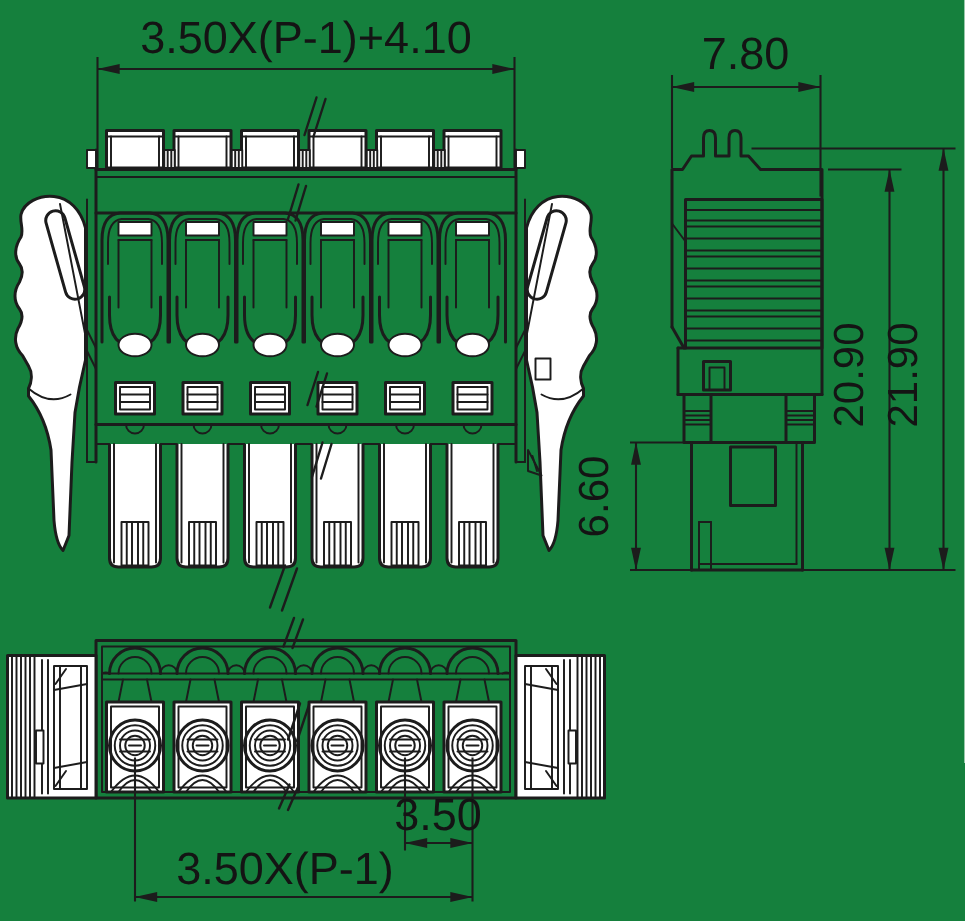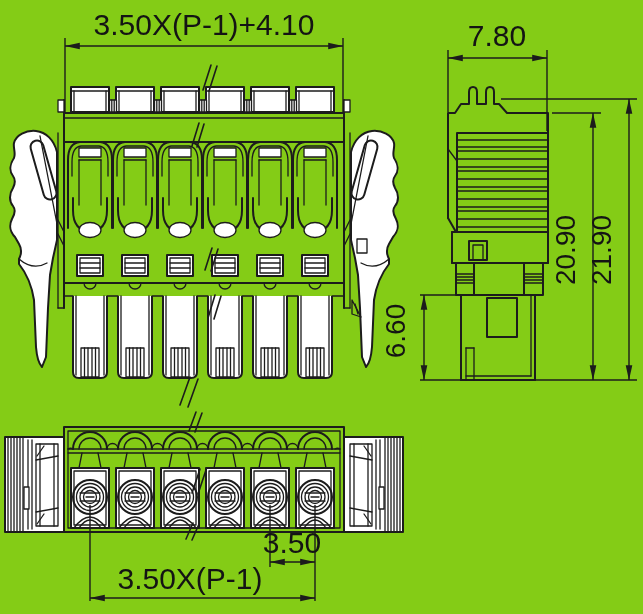--- a/index.html
+++ b/index.html
@@ -1,16 +1,16 @@
 <!DOCTYPE html>
 <html><head>
 <meta charset="utf-8">
 <style>
   html,body{margin:0;padding:0;background:#fff;}
-  .page{position:relative;width:643px;height:614px;background:#84cc16;overflow:hidden;
+  .page{position:relative;width:643px;height:614px;background:#15803d;overflow:hidden;
         font-family:"Liberation Sans",sans-serif;}
   svg{display:block;}
   .o  {stroke:#1c1c1c;stroke-width:2;fill:none;stroke-linejoin:round;stroke-linecap:round;}
   .ow {stroke:#1c1c1c;stroke-width:2;fill:#fff;stroke-linejoin:round;}
   .t  {stroke:#1c1c1c;stroke-width:1.3;fill:none;stroke-linejoin:round;stroke-linecap:round;}
   .tw {stroke:#1c1c1c;stroke-width:1.3;fill:#fff;stroke-linejoin:round;}
   .d  {stroke:#1c1c1c;stroke-width:1.4;fill:none;}
   .b  {stroke:#1c1c1c;stroke-width:1.6;fill:none;stroke-linecap:round;}
   .capb{stroke:#1c1c1c;stroke-width:15;stroke-linecap:round;fill:none;}
   .capw{stroke:#ffffff;stroke-width:11;stroke-linecap:round;fill:none;}

